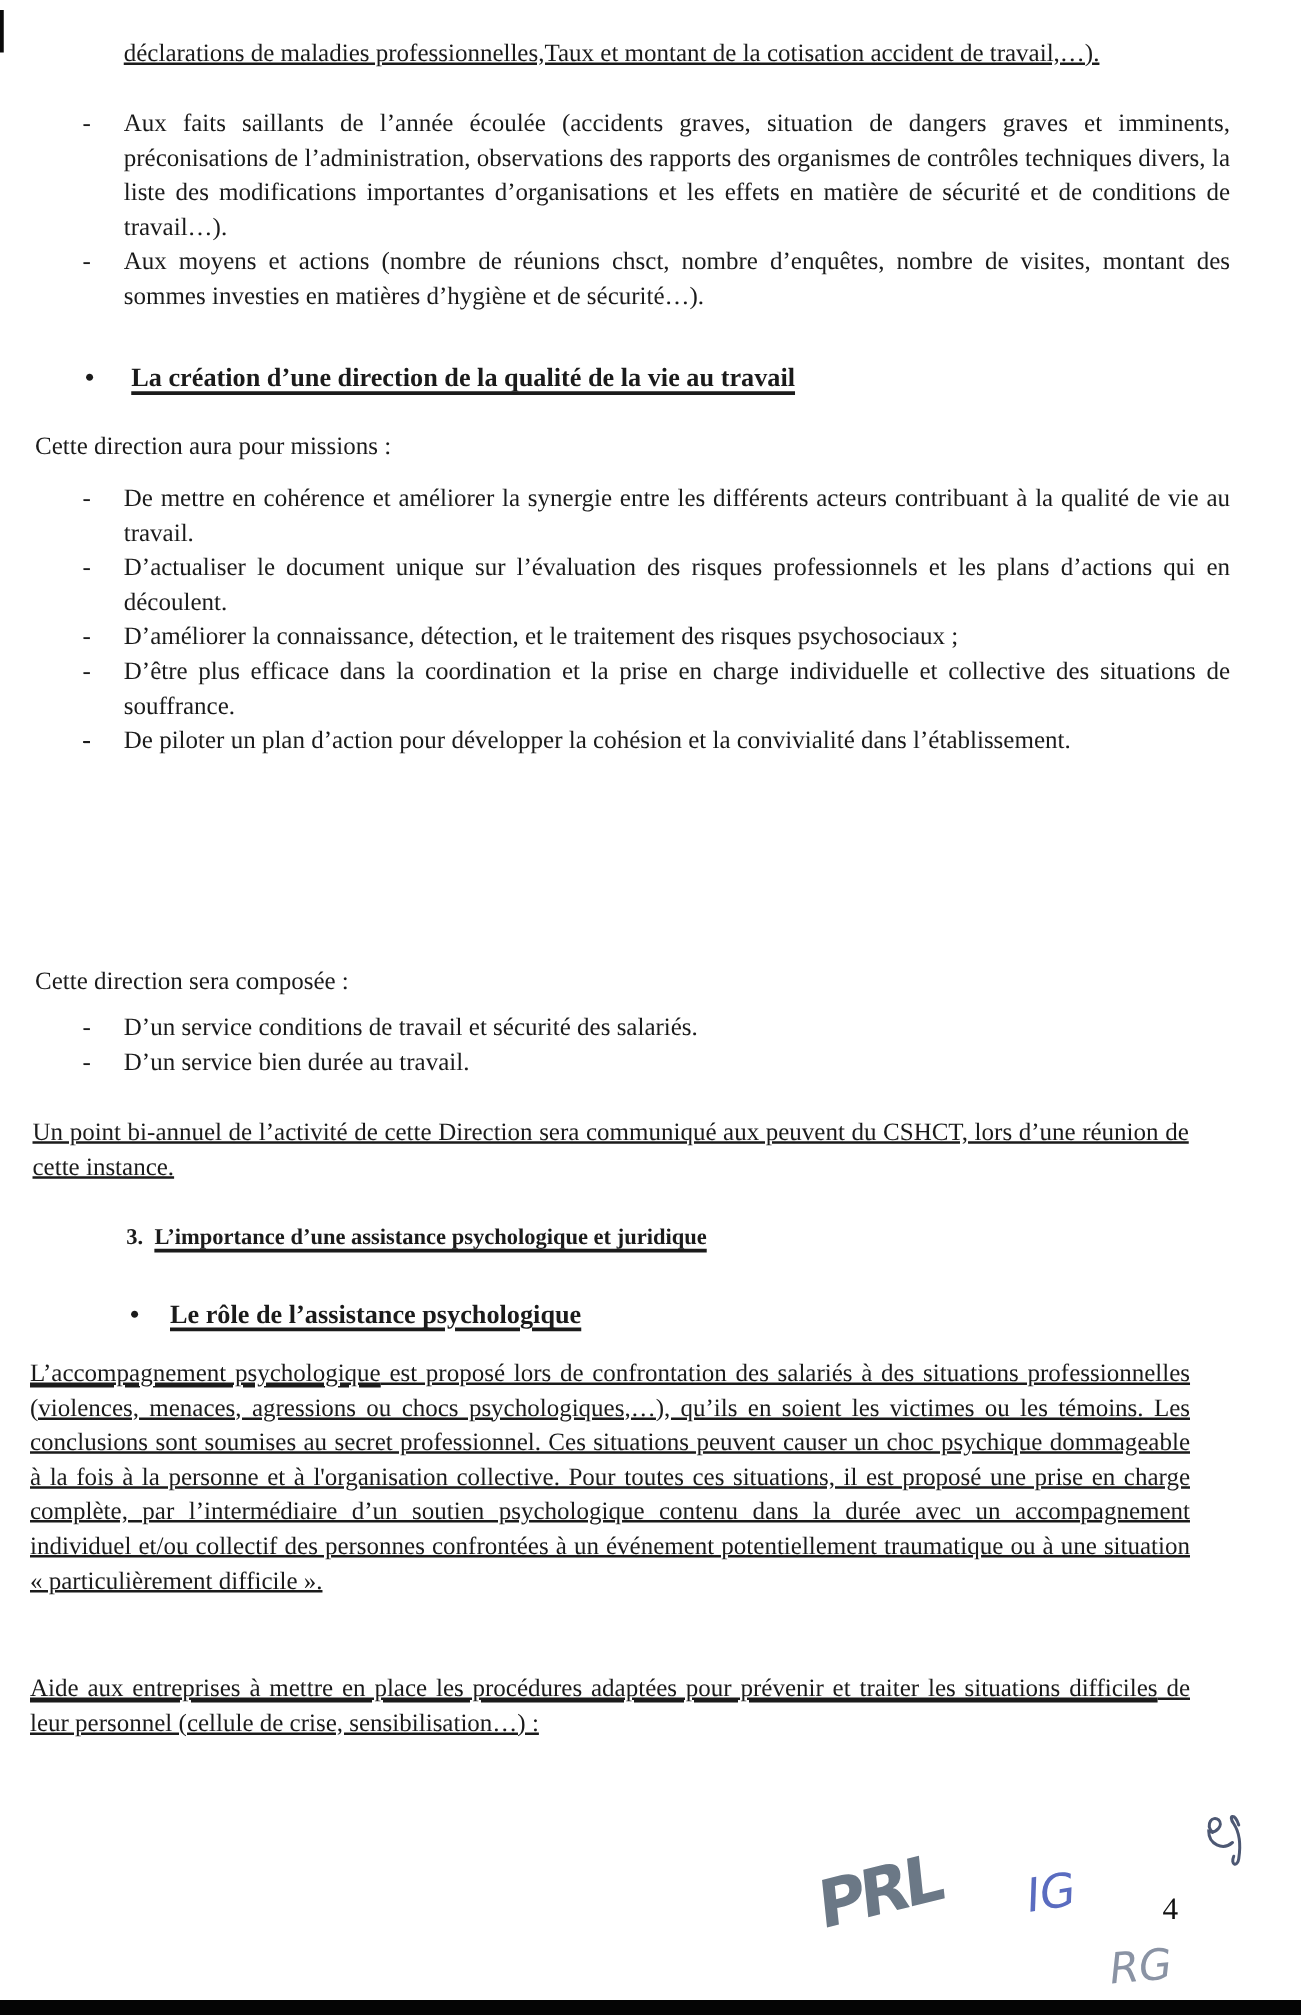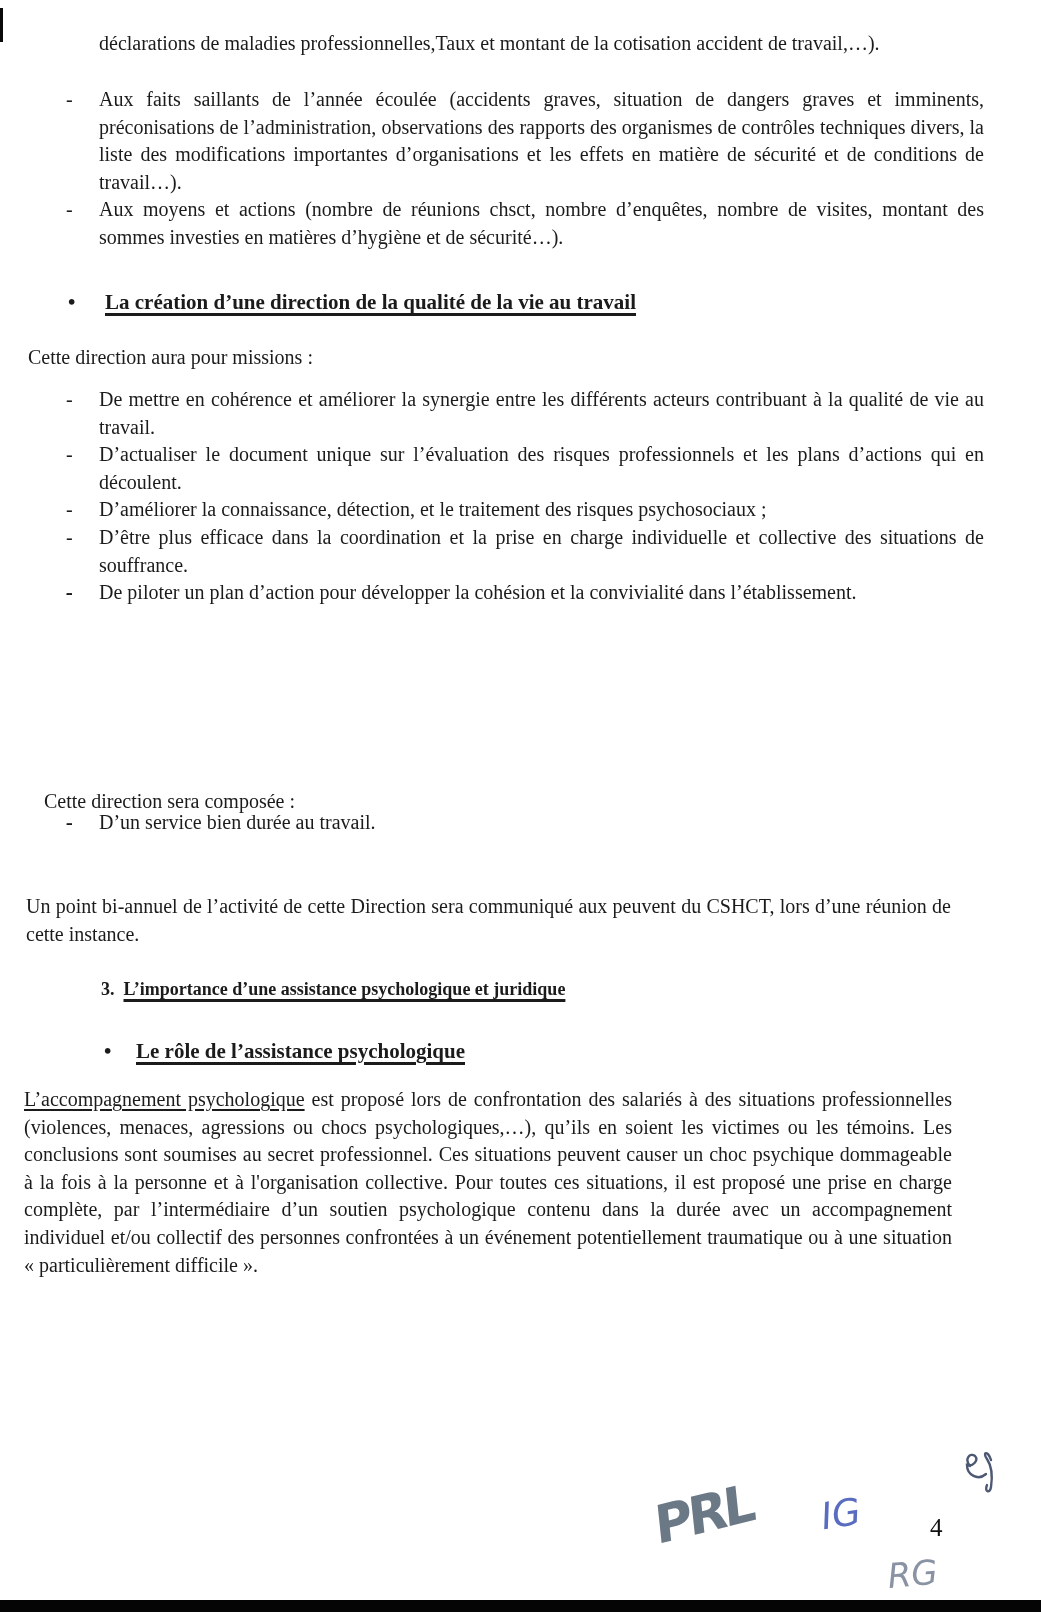--- a/index.html
+++ b/index.html
@@ -6,21 +6,21 @@
   body{
     width:1041px;height:1612px;
     background:#ffffff;
     position:relative;
     overflow:hidden;
     font-family:"Liberation Serif","DejaVu Serif",serif;
     color:#1b1b1b;
   }
   .page{position:absolute;inset:0;}
   .blk{position:absolute;font-size:20px;line-height:27.6px;}
-  .just{text-align:justify;text-align-last:left;}
+  .just{text-align:justify;text-align-last:left;text-decoration:underline;}
   
   ul.dash-list{list-style:none;margin:0;padding:0 0 0 33px;}
   ul.dash-list li{position:relative;text-align:justify;text-align-last:left;}
   ul.dash-list li .marker{position:absolute;left:-33px;top:0;}
   
   .u{text-decoration:underline;text-decoration-thickness:1.6px;text-underline-offset:3px;}
   .u-heavy{text-decoration:underline;text-decoration-thickness:2.6px;text-underline-offset:4px;}
   
   .h-bullet{font-weight:bold;font-size:21px;}
   .h-bullet .bullet{position:absolute;font-weight:bold;}
@@ -107,45 +107,47 @@
     </li>
     <li>
       <span class="marker">-</span>
     </li>
     <li>
       <span class="marker">-</span>
       <span>De piloter un plan d’action pour développer la cohésion et la convivialité dans l’établissement.</span>
     </li>
   </ul>
 
-  <p class="blk" style="left:28px;top:772px;margin:16px;">Cette direction sera composée :</p>
+  <p class="blk" style="left:28px;top:772px;margin:0;">Cette direction sera composée :</p>
 
   <ul class="dash-list blk" style="left:66px;top:809px;width:885px;">
     <li>
       <span class="marker">-</span>
+      <span>D’un service conditions de travail et sécurité des salariés.</span>
     </li>
     <li>
       <span class="marker">-</span>
       <span>D’un service bien durée au travail.</span>
     </li>
   </ul>
 
   <p class="blk just" style="left:26px;top:893px;width:925px;margin:0;">Un point bi-annuel de l’activité de cette Direction  sera communiqué aux peuvent du CSHCT, lors d’une réunion de cette instance.</p>
 
   <div class="blk h-sec3" style="left:101px;top:973px;">
     <span class="num">3.</span><span class="u-heavy">L’importance d’une assistance psychologique et juridique</span>
   </div>
 
   <div class="blk h-bullet" style="left:104px;top:1038px;">
     <span class="bullet" style="left:0;">•</span>
     <span class="u-heavy" style="margin-left:32px;">Le rôle de l’assistance psychologique</span>
   </div>
 
   <p class="blk just" style="left:24px;top:1086px;width:928px;margin:0;"><span class="u">L’accompagnement psychologique</span><span> est proposé lors de confrontation des salariés  à des situations professionnelles (violences, menaces, agressions ou chocs psychologiques,…), qu’ils en soient les victimes ou les témoins. Les conclusions sont soumises au secret professionnel. Ces situations peuvent causer un choc psychique dommageable à la fois à la personne et à l'organisation collective. Pour toutes ces situations, il est proposé une prise en charge complète, par l’intermédiaire d’un soutien psychologique contenu dans la durée avec un accompagnement individuel et/ou collectif des personnes confrontées à un événement potentiellement traumatique ou à une situation « particulièrement difficile ».</span></p>
 
+  <p class="blk just" style="left:24px;top:1338px;width:928px;margin:0;"><span class="u">Aide aux entreprises à mettre en place les procédures adaptées pour prévenir et traiter les situations difficiles</span><span> de leur personnel (cellule de crise, sensibilisation…) :</span></p>
 
   <svg class="squiggle" width="42" height="54" viewBox="0 0 42 54">
     <g fill="none" stroke="#4d5873" stroke-width="2.4" stroke-linecap="round">
       <path d="M10,22 C4,15 10,8 15,12 C19,16 13,23 7,21 C7,31 18,37 26,30"></path>
       <path d="M31,16 C28,6 22,8 27,15 C31,21 33,30 31,43 C30,50 24,48 27,41"></path>
     </g>
   </svg>
 
   <span class="hw hw-prl">PRL</span>
   <span class="hw hw-ig">IG</span>

